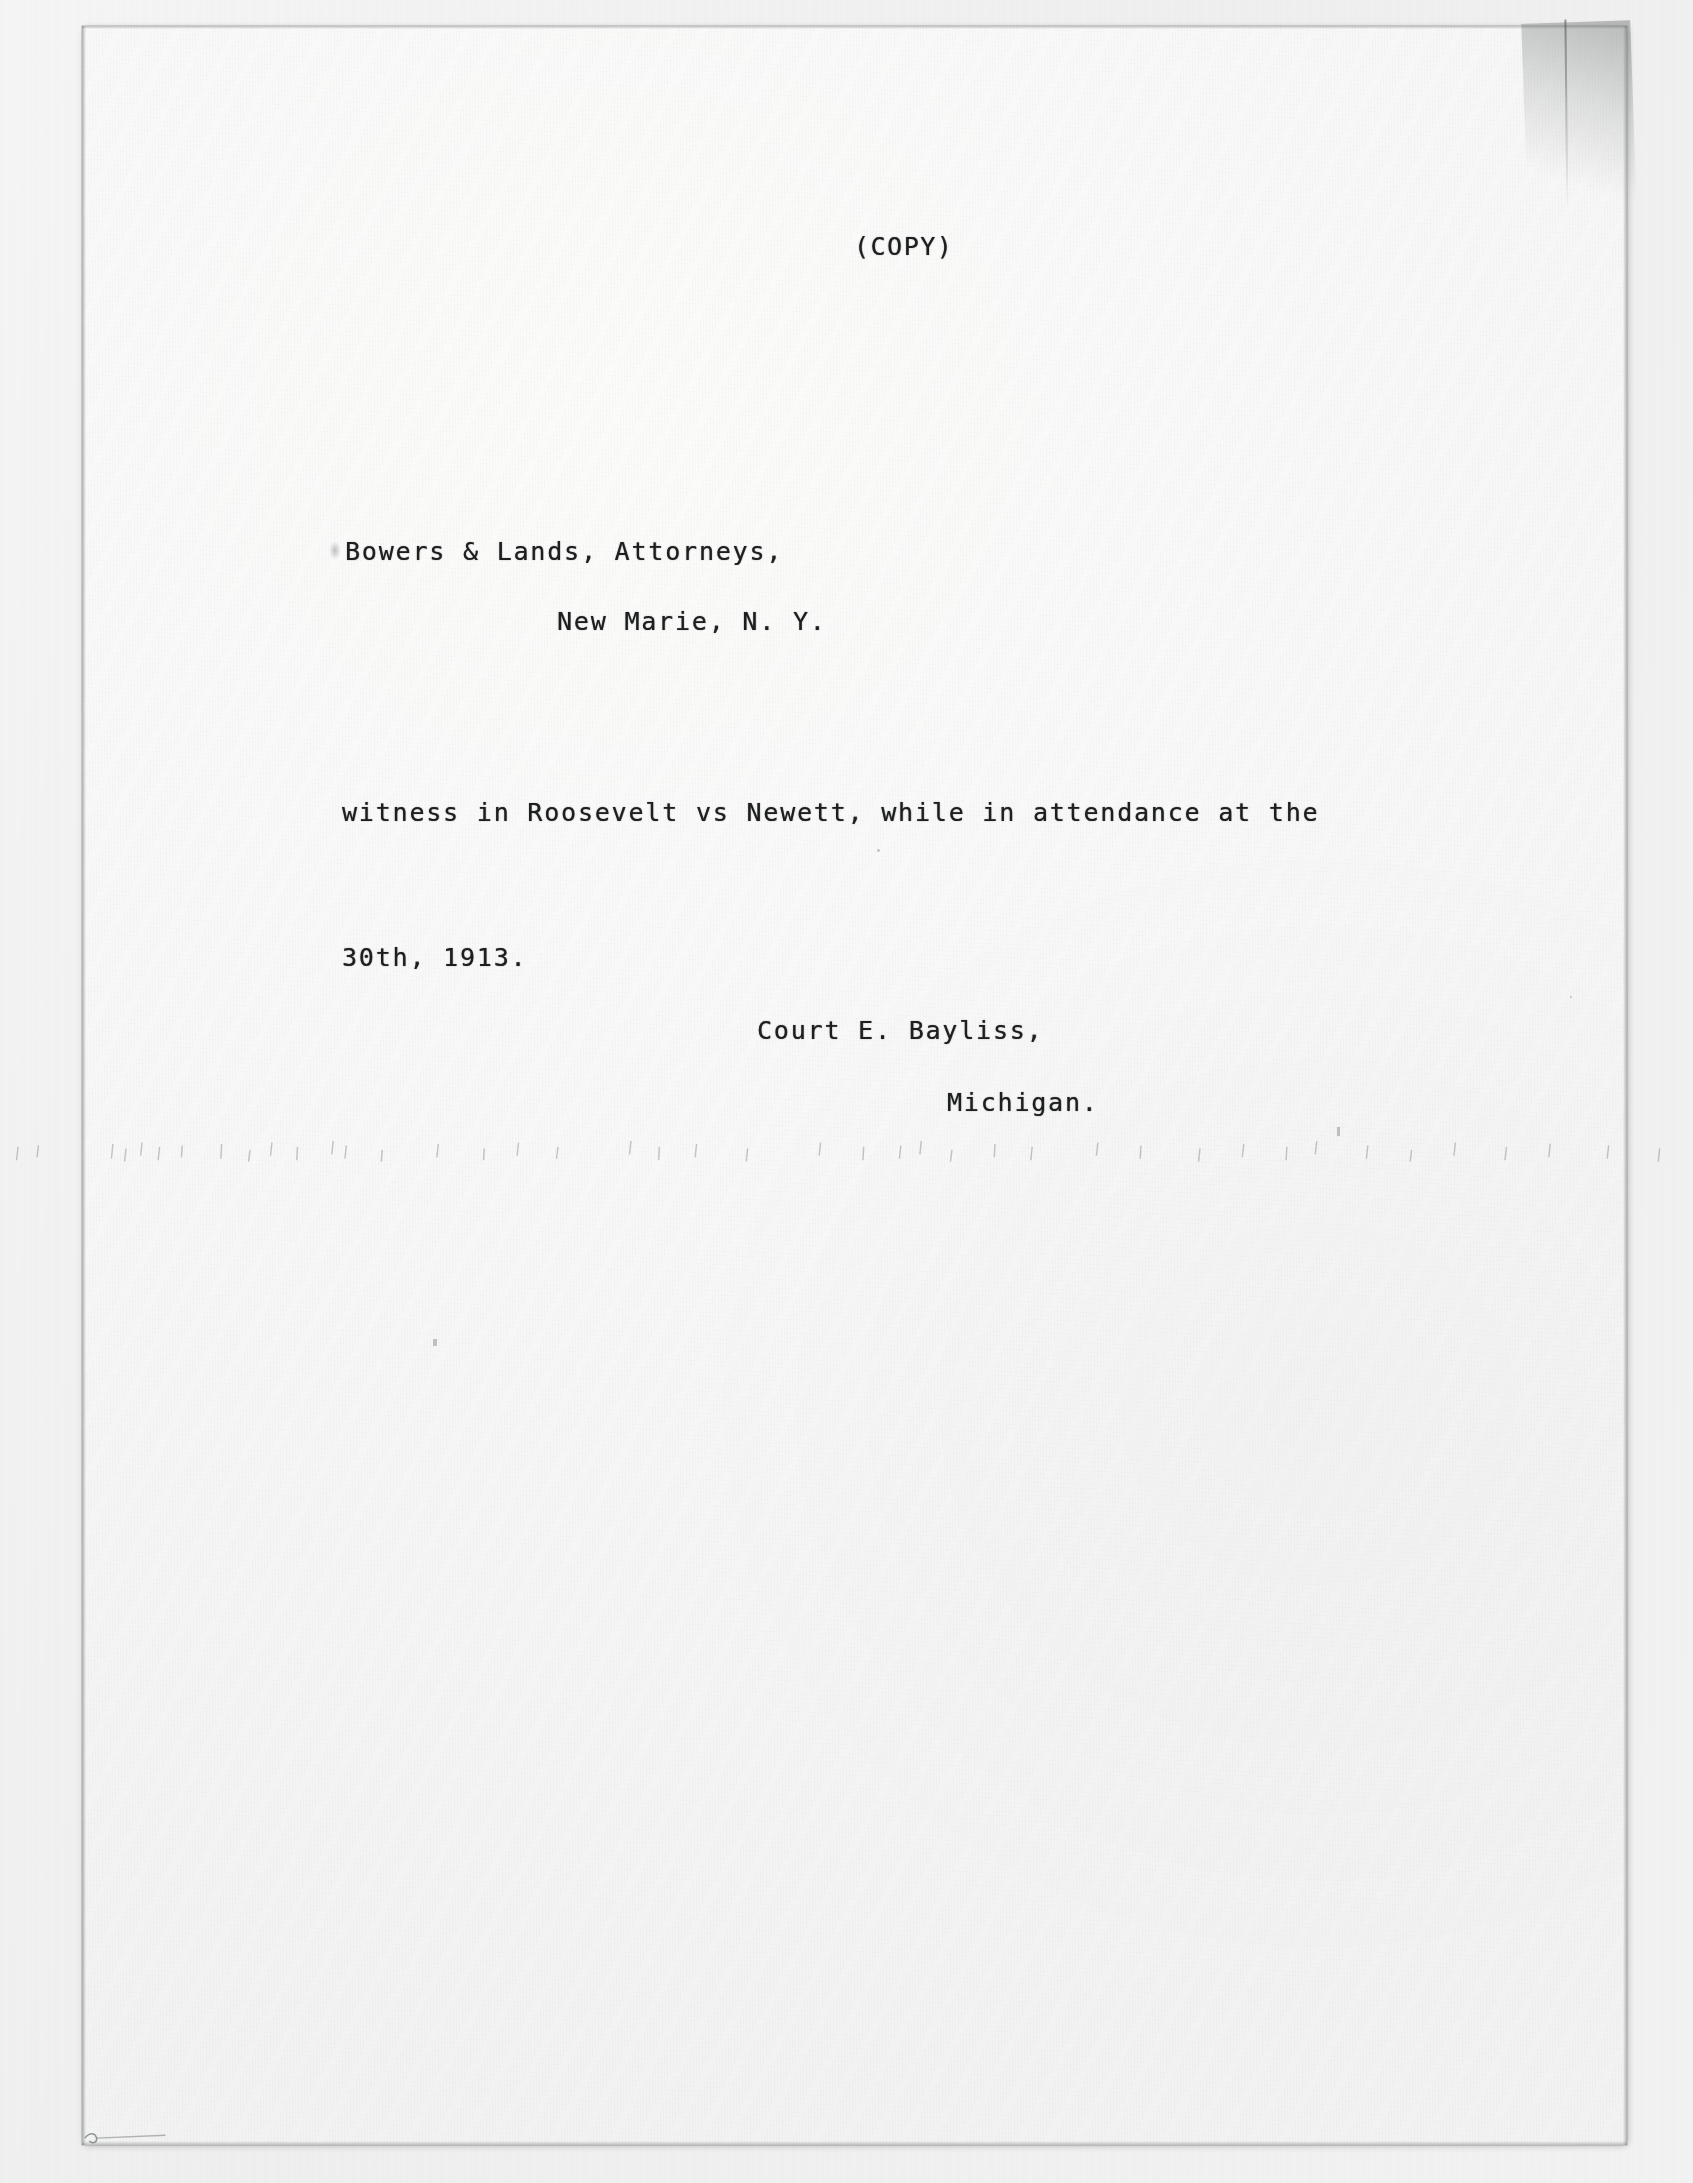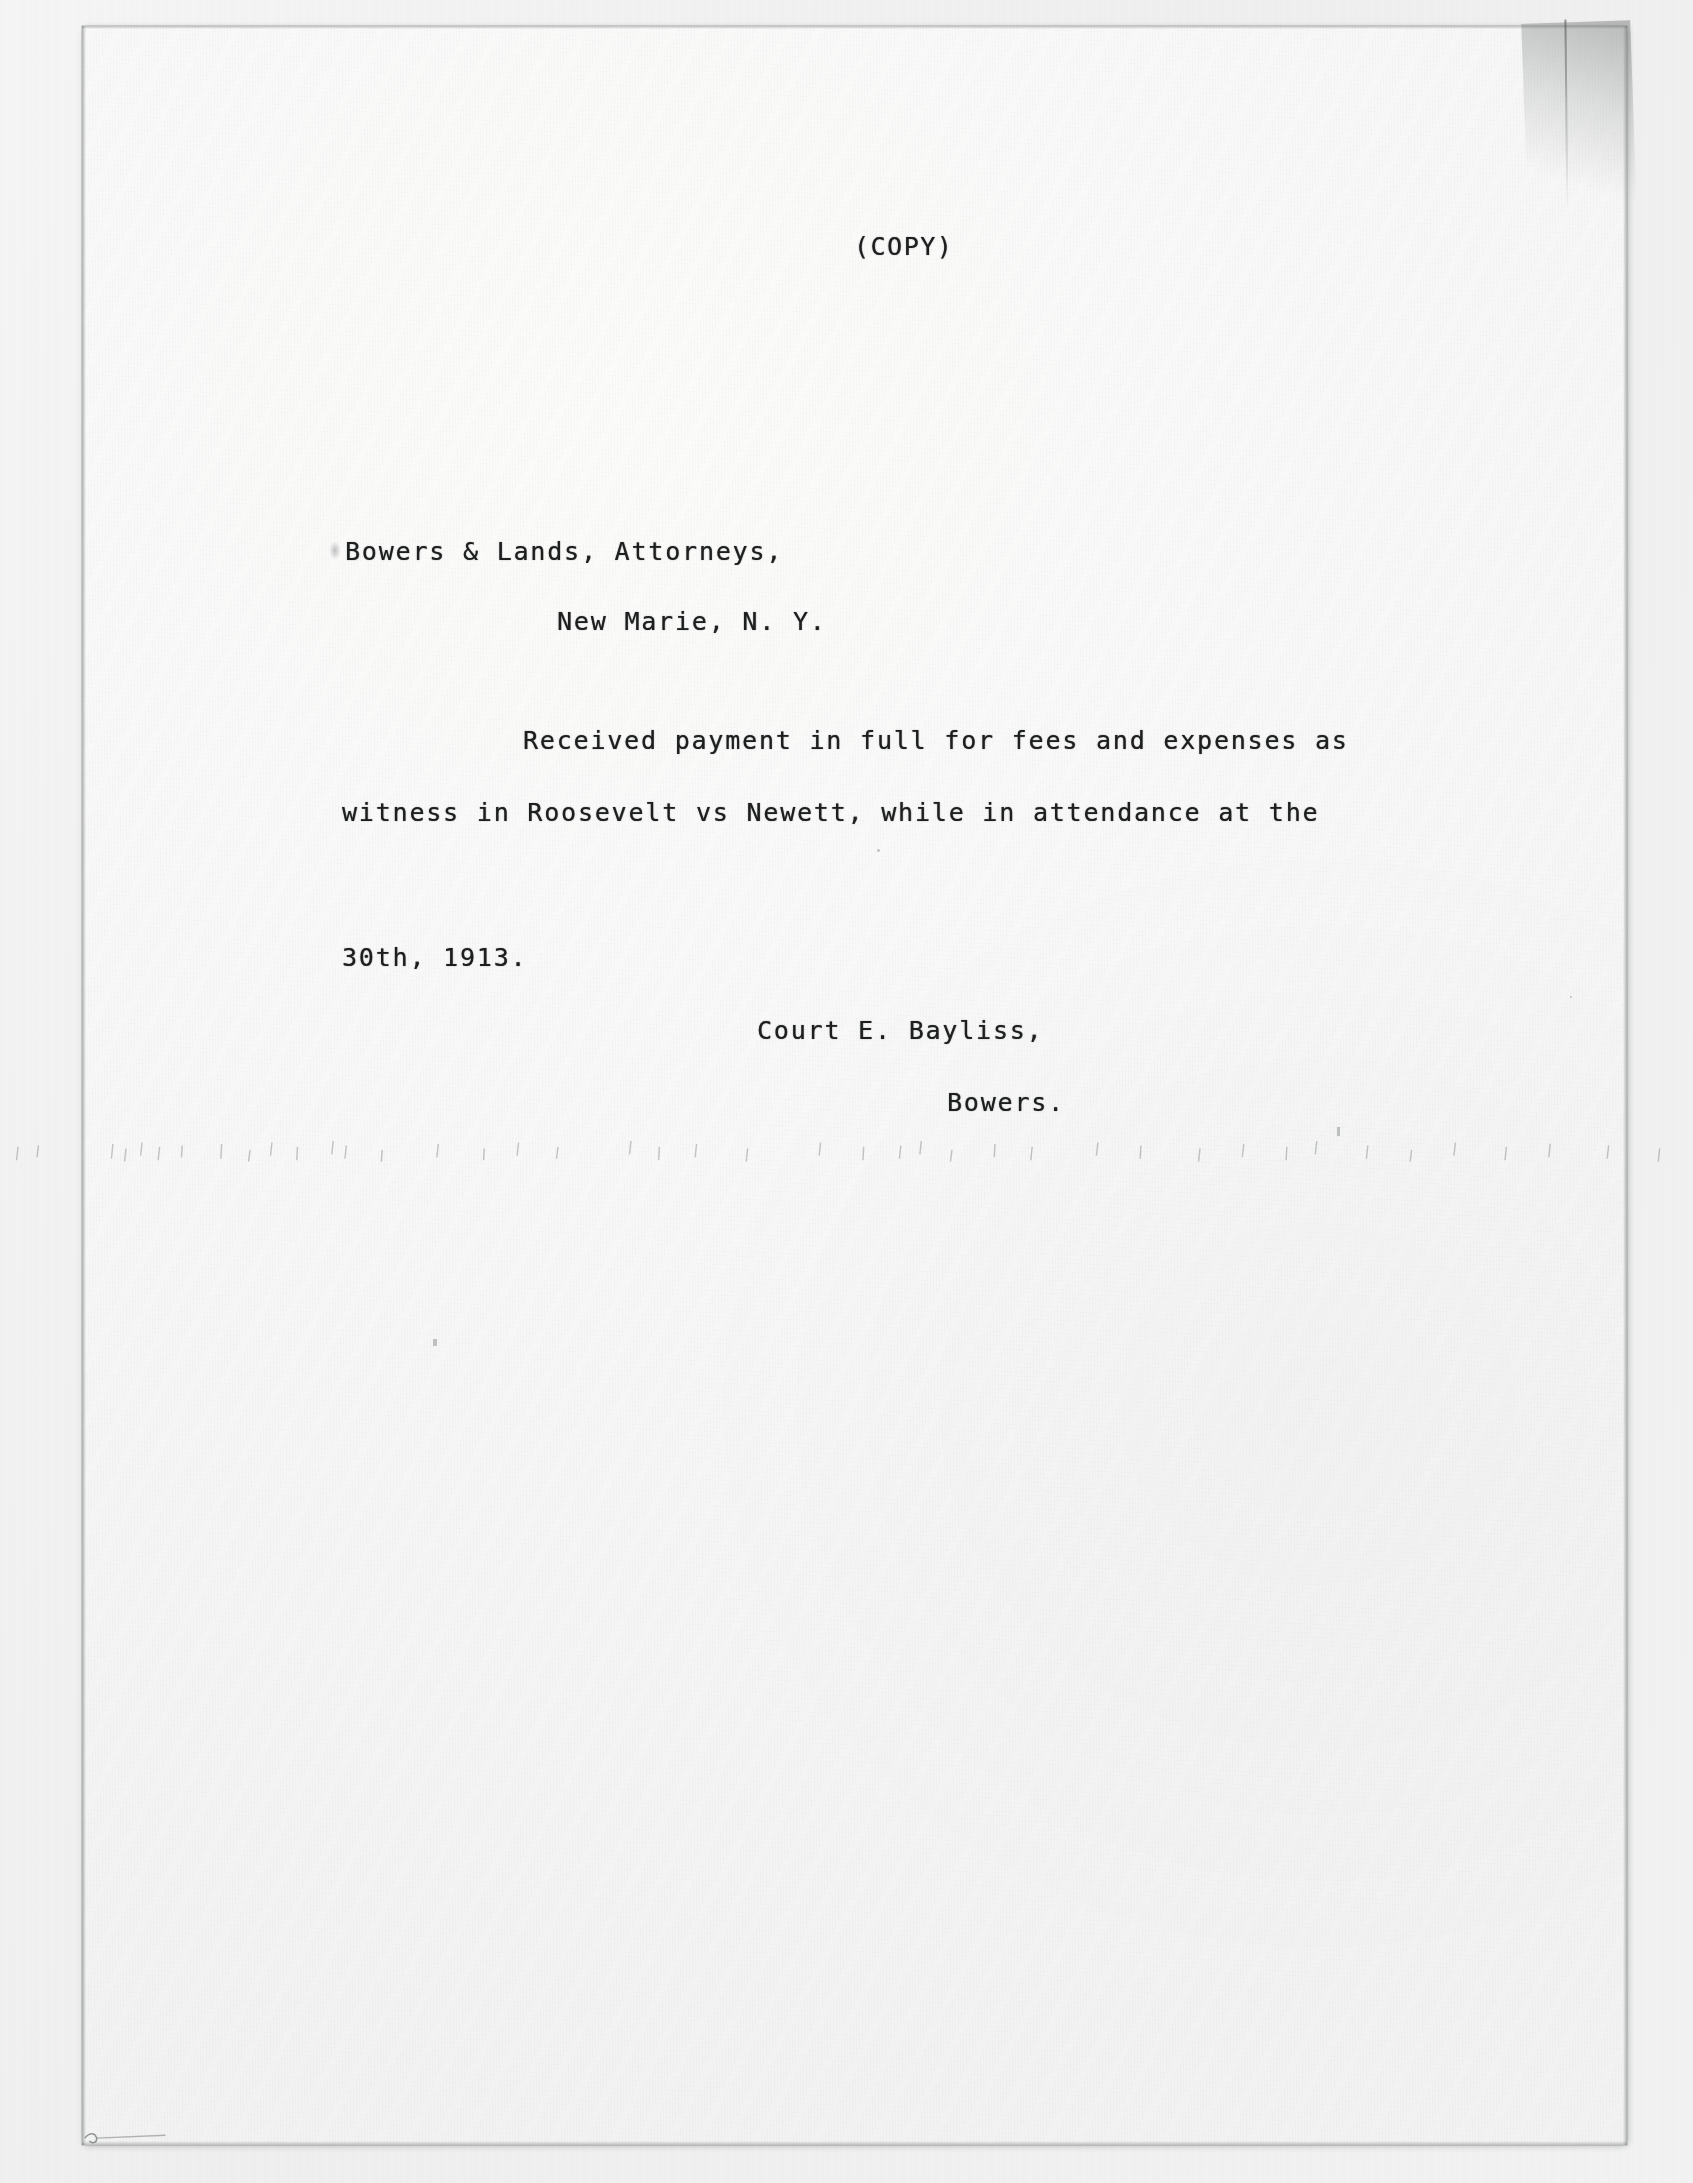--- a/index.html
+++ b/index.html
@@ -240,22 +240,21 @@
     <div class="speck" style="left:795px; top:823px; width:2.9px; height:2.9px; border-radius:50%;"></div>
     <div class="speck" style="left:351px; top:1313px; width:3.6px; height:6.6px;"></div>
     <div class="speck" style="left:1488px; top:970px; width:2.2px; height:2.2px; border-radius:50%;"></div>
     <div class="speck" style="left:1255px; top:1101px; width:2.9px; height:8.8px;"></div>
 
     <div class="typed t-copy">(COPY)</div>
 
     <div class="typed t-addr1">Bowers &amp; Lands, Attorneys,</div>
     <div class="typed t-addr2">New Marie, N. Y.</div>
 
-    <div class="typed t-body1">Received payment in full for fees and expenses as</div>
     <div class="typed t-body2">witness in Roosevelt vs Newett, while in attendance at the</div>
     <div class="typed t-body4">30th, 1913.</div>
 
     <div class="typed t-sign">Court E. Bayliss,</div>
-    <div class="typed t-witness">Bowers.</div>
+    <div class="typed t-witness">Michigan.</div>
 
   </div>
 </div>
 
 
 </body></html>

